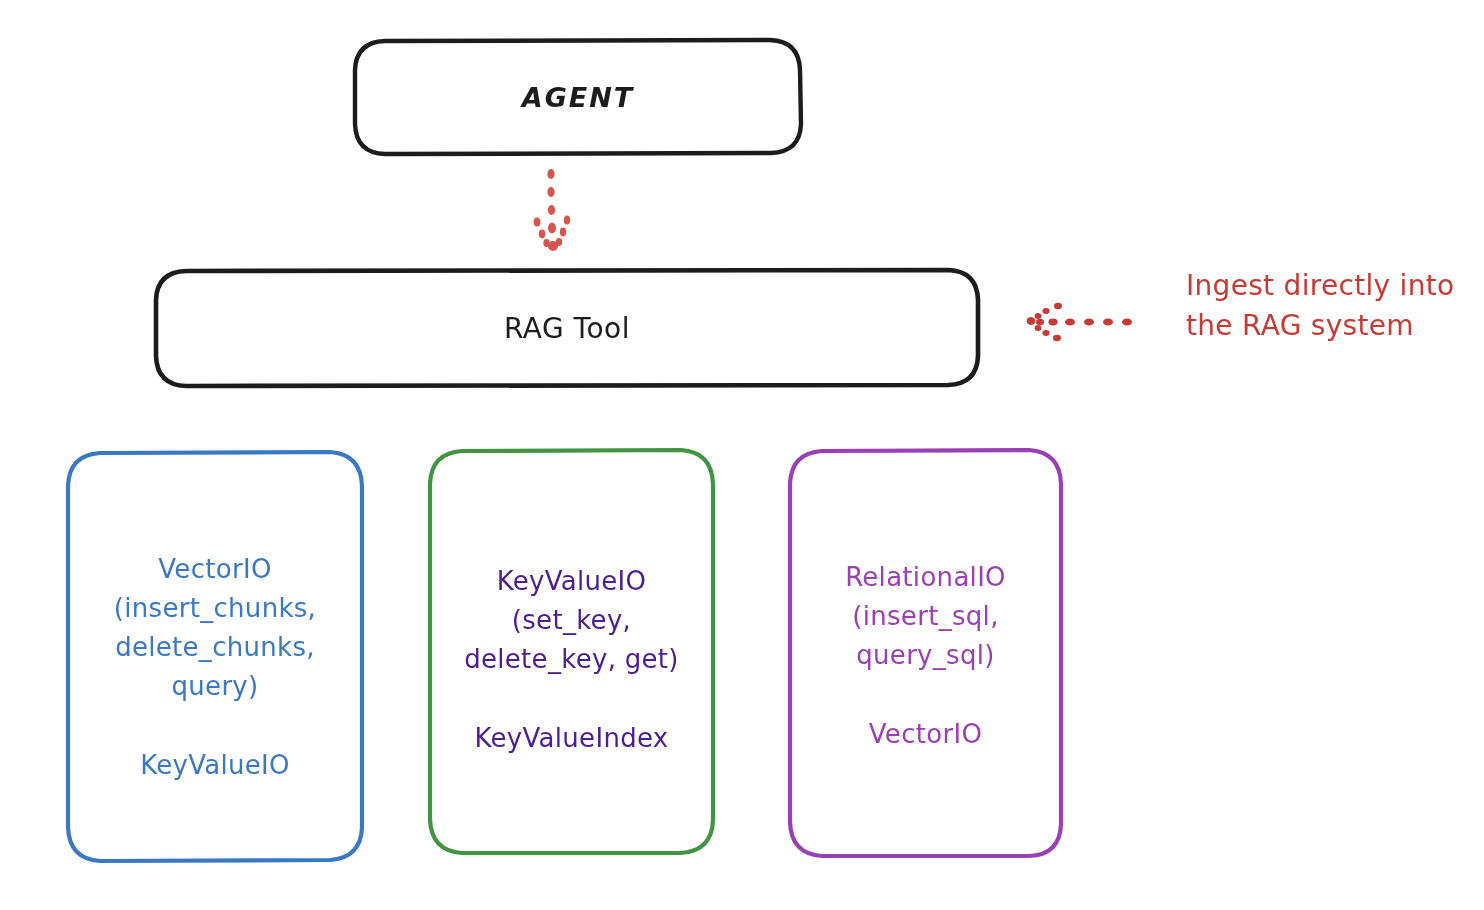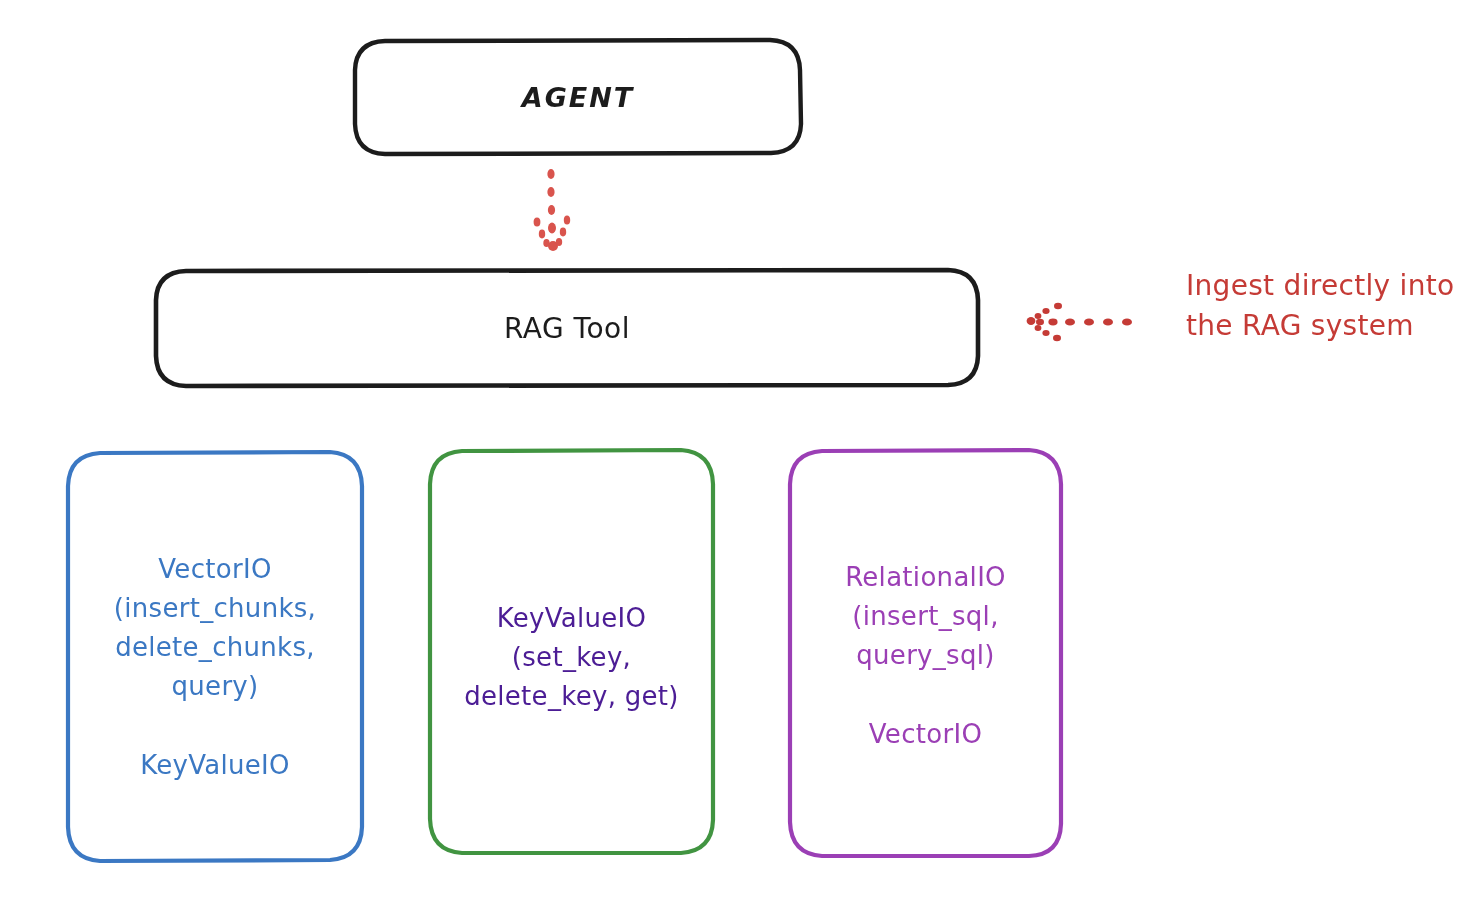--- a/index.html
+++ b/index.html
@@ -202,20 +202,21 @@
 query)</div>
     <div class="leaf-index">KeyValueIO</div>
   </div>
 </div>
 
 <div class="node" id="kv-box">
   <div class="leaf-inner">
     <div class="leaf-title-block">KeyValueIO
 (set_key,
 delete_key, get)</div>
+    <div class="leaf-index">KeyValueIndex</div>
   </div>
 </div>
 
 <div class="node" id="sql-box">
   <div class="leaf-inner">
     <div class="leaf-title-block">RelationalIO
 (insert_sql,
 query_sql)</div>
     <div class="leaf-index">VectorIO</div>
   </div>

